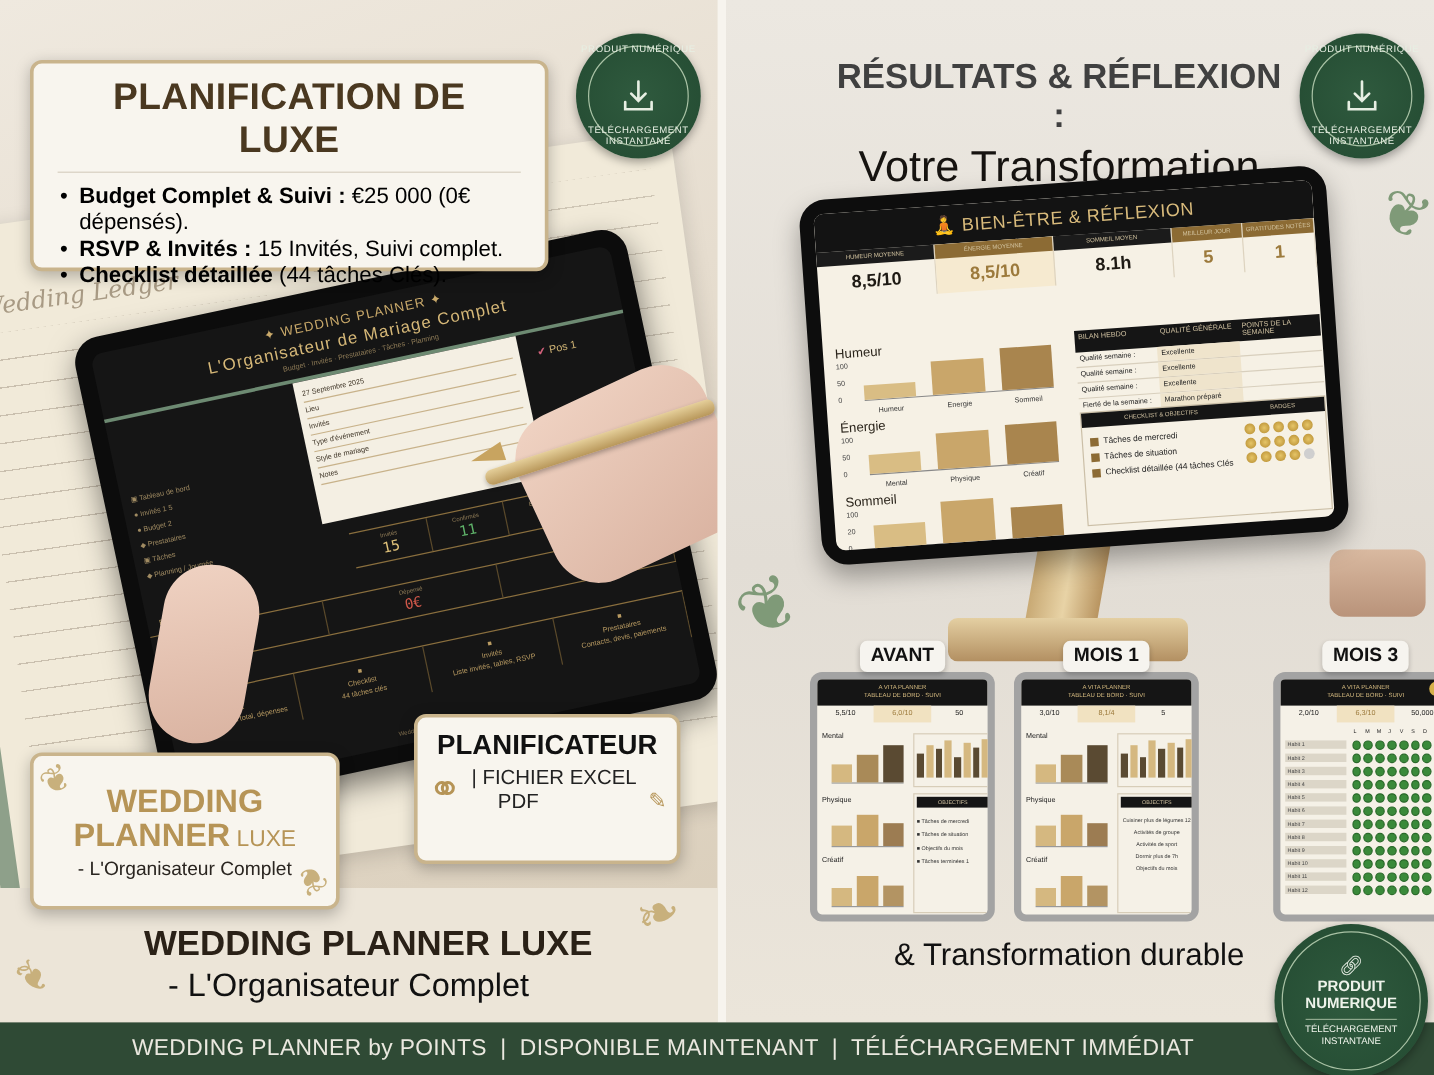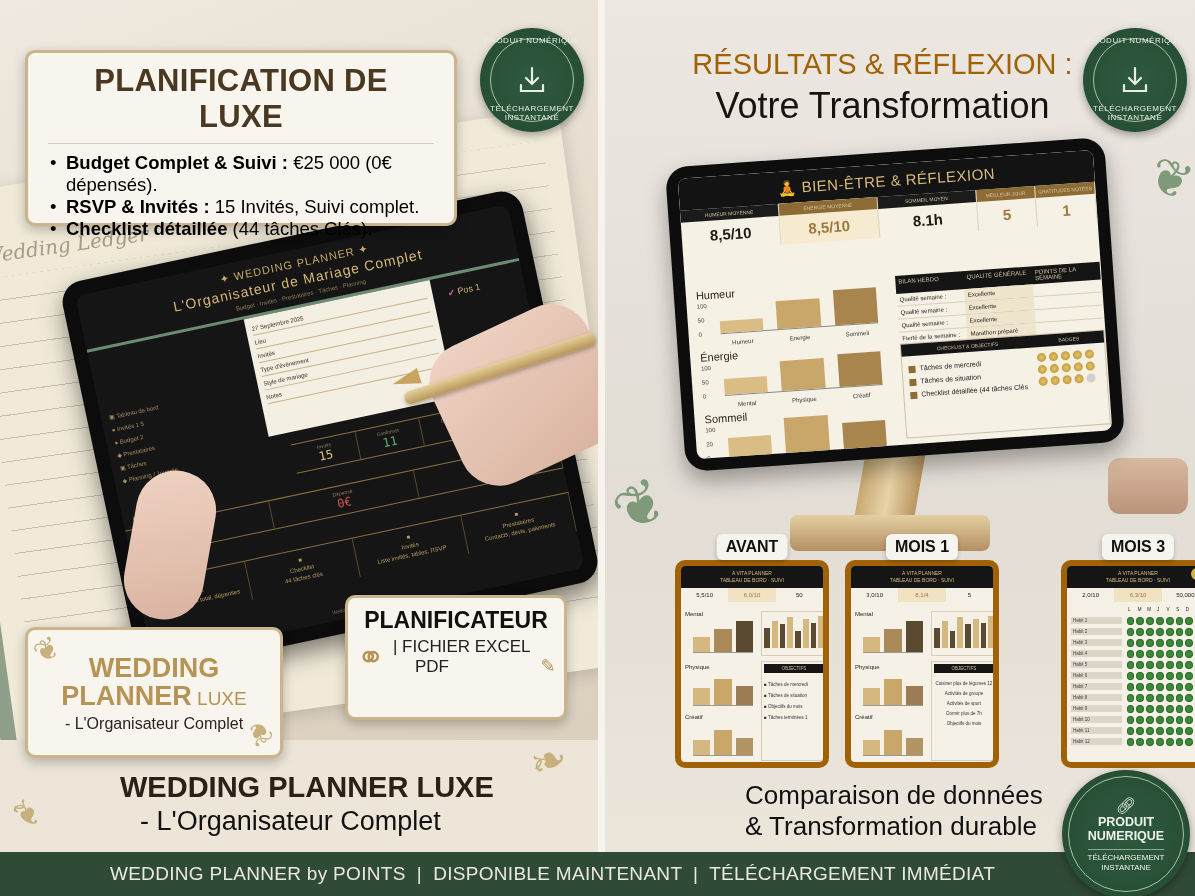--- a/index.html
+++ b/index.html
@@ -64,21 +64,21 @@
 #format-card .rings{font-size:34px;color:#b69456;margin-right:8px}
 #format-card .fmt{text-align:left;font-size:17px;color:#222;line-height:20px}
 #format-card .pencil{color:#b69456;font-size:18px;margin-left:10px;align-self:flex-end}
 .leaf{position:absolute;color:#c8b07c;font-size:30px}
 
 #left-bottom{position:absolute;left:0;top:740px;width:598px;height:112px;background:#ece5d8}
 #left-title{position:absolute;left:120px;top:771px;font-size:29px;font-weight:bold;color:#2a2117}
 #left-sub{position:absolute;left:140px;top:806px;font-size:27px;color:#111}
 
 #right-title{position:absolute;left:690px;top:48px;width:385px;text-align:center}
-#right-title .h{font-size:29px;font-weight:normal;color:#a16207}
+#right-title .h{font-size:29px;font-weight:bold;color:#404040}
 #right-title .s{font-size:36px;color:#161310;margin-top:4px}
 #tablet-right{position:absolute;left:675px;top:152px;width:440px;height:305px;background:#0d0d0d;border-radius:22px;transform:rotate(-4deg);box-shadow:0 10px 22px rgba(0,0,0,.35);padding:12px}
 .rscreen{width:100%;height:100%;background:#f6f1e5;border-radius:8px;overflow:hidden;position:relative}
 .rscreen .top{background:#131313;color:#d9bb7c;text-align:center;font-size:15px;padding:8px 0 6px;letter-spacing:.5px}
 .kpis{display:flex}
 .kpi{flex:1;text-align:center;border-right:1px solid #ddd3bf}
 .kpi .kl{background:#1b1b1b;color:#d3c4a0;font-size:5px;padding:3px 0}
 .kpi.gold .kl{background:#8c6b34}
 .kpi .kv{font-size:15px;font-weight:bold;color:#1e1a14;padding:6px 0}
 .kpi.gold{background:#f6ead0}.kpi.gold .kv{color:#9c7a3c}
@@ -103,21 +103,21 @@
 .coins{position:absolute;right:6px;top:18px;width:62px;display:flex;flex-wrap:wrap;gap:3px}
 .coin{width:9px;height:9px;border-radius:50%;background:radial-gradient(circle,#e6c567,#b48a2f)}
 .coin.off{background:#cfcfcf}
 
 .stand{position:absolute;left:790px;top:445px;width:200px;height:120px}
 .stand .neck{position:absolute;left:70px;top:0;width:60px;height:80px;background:linear-gradient(90deg,#c8a974,#e8d3a6,#b89460);transform:skewX(-10deg)}
 .stand .base{position:absolute;left:0;top:70px;width:200px;height:36px;background:linear-gradient(180deg,#e4cfa2,#b39062);border-radius:8px}
 .ring-box{position:absolute;left:1108px;top:458px;width:80px;height:56px;background:linear-gradient(180deg,#d9b9a0,#b9937a);border-radius:12px}
 .plant{position:absolute;color:#7f9a78;font-size:40px}
 
-.cmp{position:absolute;top:560px;width:154px;height:208px;background:#a16207;border-radius:10px;padding:6px}
+.cmp{position:absolute;top:560px;width:154px;height:208px;background:#a3a3a3;border-radius:10px;padding:6px}
 .cmp .label{position:absolute;left:50%;transform:translateX(-50%);top:-26px;background:#f6f4ef;border-radius:6px;padding:4px 9px;font-size:16px;font-weight:bold;color:#111;white-space:nowrap;box-shadow:0 2px 4px rgba(0,0,0,.2)}
 .cmp .scr{width:100%;height:100%;background:#f5f1e7;border-radius:4px;overflow:hidden;position:relative}
 .cmp .sh{background:#151515;color:#d6bb80;text-align:center;font-size:5px;padding:4px 0;line-height:7px}
 .cmp .kp{display:flex;font-size:6px;text-align:center}
 .cmp .kp div{flex:1;padding:4px 0;color:#222}
 .cmp .kp div:nth-child(2){background:#f1e2c1;color:#9c7a3c}
 .cmp .mc{position:absolute;left:4px;width:70px;height:50px}
 .cmp .mc .t{font-size:6px;color:#222}
 .cmp .mc .b{position:absolute;left:8px;right:2px;bottom:8px;height:32px;display:flex;align-items:flex-end;gap:4px;border-bottom:1px solid #999}
 .cmp .mc .b div{flex:1}
@@ -704,21 +704,20 @@
           <span class="dot"></span>
           <span class="dot"></span>
           <span class="dot"></span>
           <span class="dot gold"></span>
         </div>
     </div>
   </div>
 </div>
 
 <div id="right-bottom-text">
-  <div>Comparaison de données</div>
   <div>&amp; Transformation durable</div>
 </div>
 
 <div id="footer">
   <span style="white-space:pre">WEDDING PLANNER by POINTS  |  DISPONIBLE MAINTENANT  |  TÉLÉCHARGEMENT IMMÉDIAT</span>
 </div>
 
 <div id="badge-br" class="badge">
   <div class="ring" style="inset:6px"></div>
   <div class="lk">🔗︎</div>

